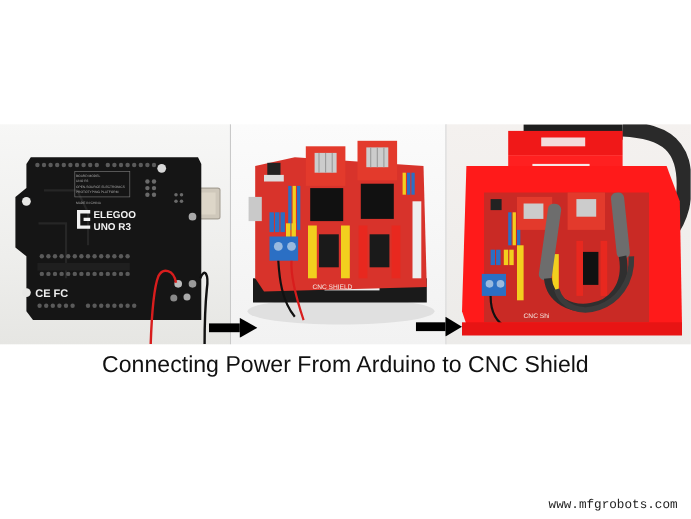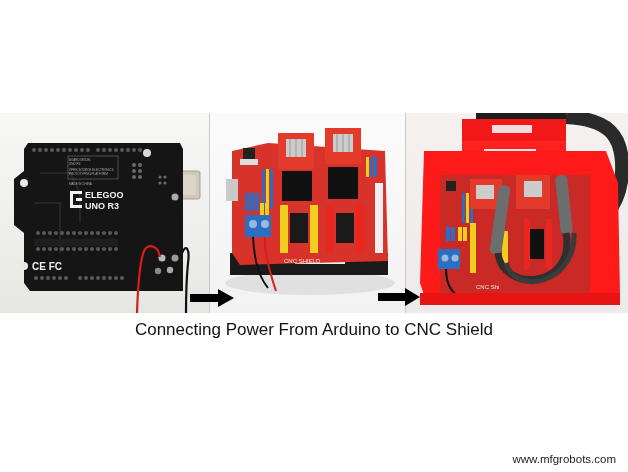--- a/index.html
+++ b/index.html
@@ -6,22 +6,22 @@
   body { width:628px; height:472px; position:relative; overflow:hidden;
          font-family:"Liberation Sans", sans-serif; }
   .strip { position:absolute; left:0; top:113px; width:628px; height:200px;text-align:right; }
   .panel { position:absolute; top:0; height:200px; overflow:hidden; }
   .p1 { left:0; width:209px; background:linear-gradient(180deg,#f7f7f6 0%,#eeeeec 60%,#e6e6e3 100%); }
   .p2 { left:210px; width:195px; background:linear-gradient(180deg,#fbfbfb 0%,#f2f2f2 100%); }
   .p3 { left:406px; width:222px; background:linear-gradient(180deg,#f4f1ef 0%,#ecebe9 100%); }
   .divider { position:absolute; top:0; width:1px; height:200px; background:#c9c9c9; }
   .arrow { position:absolute; }
   .caption { position:absolute; left:0; width:628px; top:320px; text-align:center;
-             font-family:"Liberation Sans", sans-serif; font-size:17px; color:#111; }
-  .watermark { position:absolute; right:12px; top:453px; font-family:Liberation Sans, sans-serif;
+             font-family:"Liberation Sans", sans-serif; font-size:21px; color:#111; }
+  .watermark { position:absolute; right:12px; top:453px; font-family:Liberation Mono, monospace;
                font-size:11.5px; color:#222; }
   svg { display:block; }
 </style>
 </head>
 <body>
 
 <div class="strip">
 
   <div class="panel p1">
     <svg width="209" height="200" viewBox="0 0 209 200">

